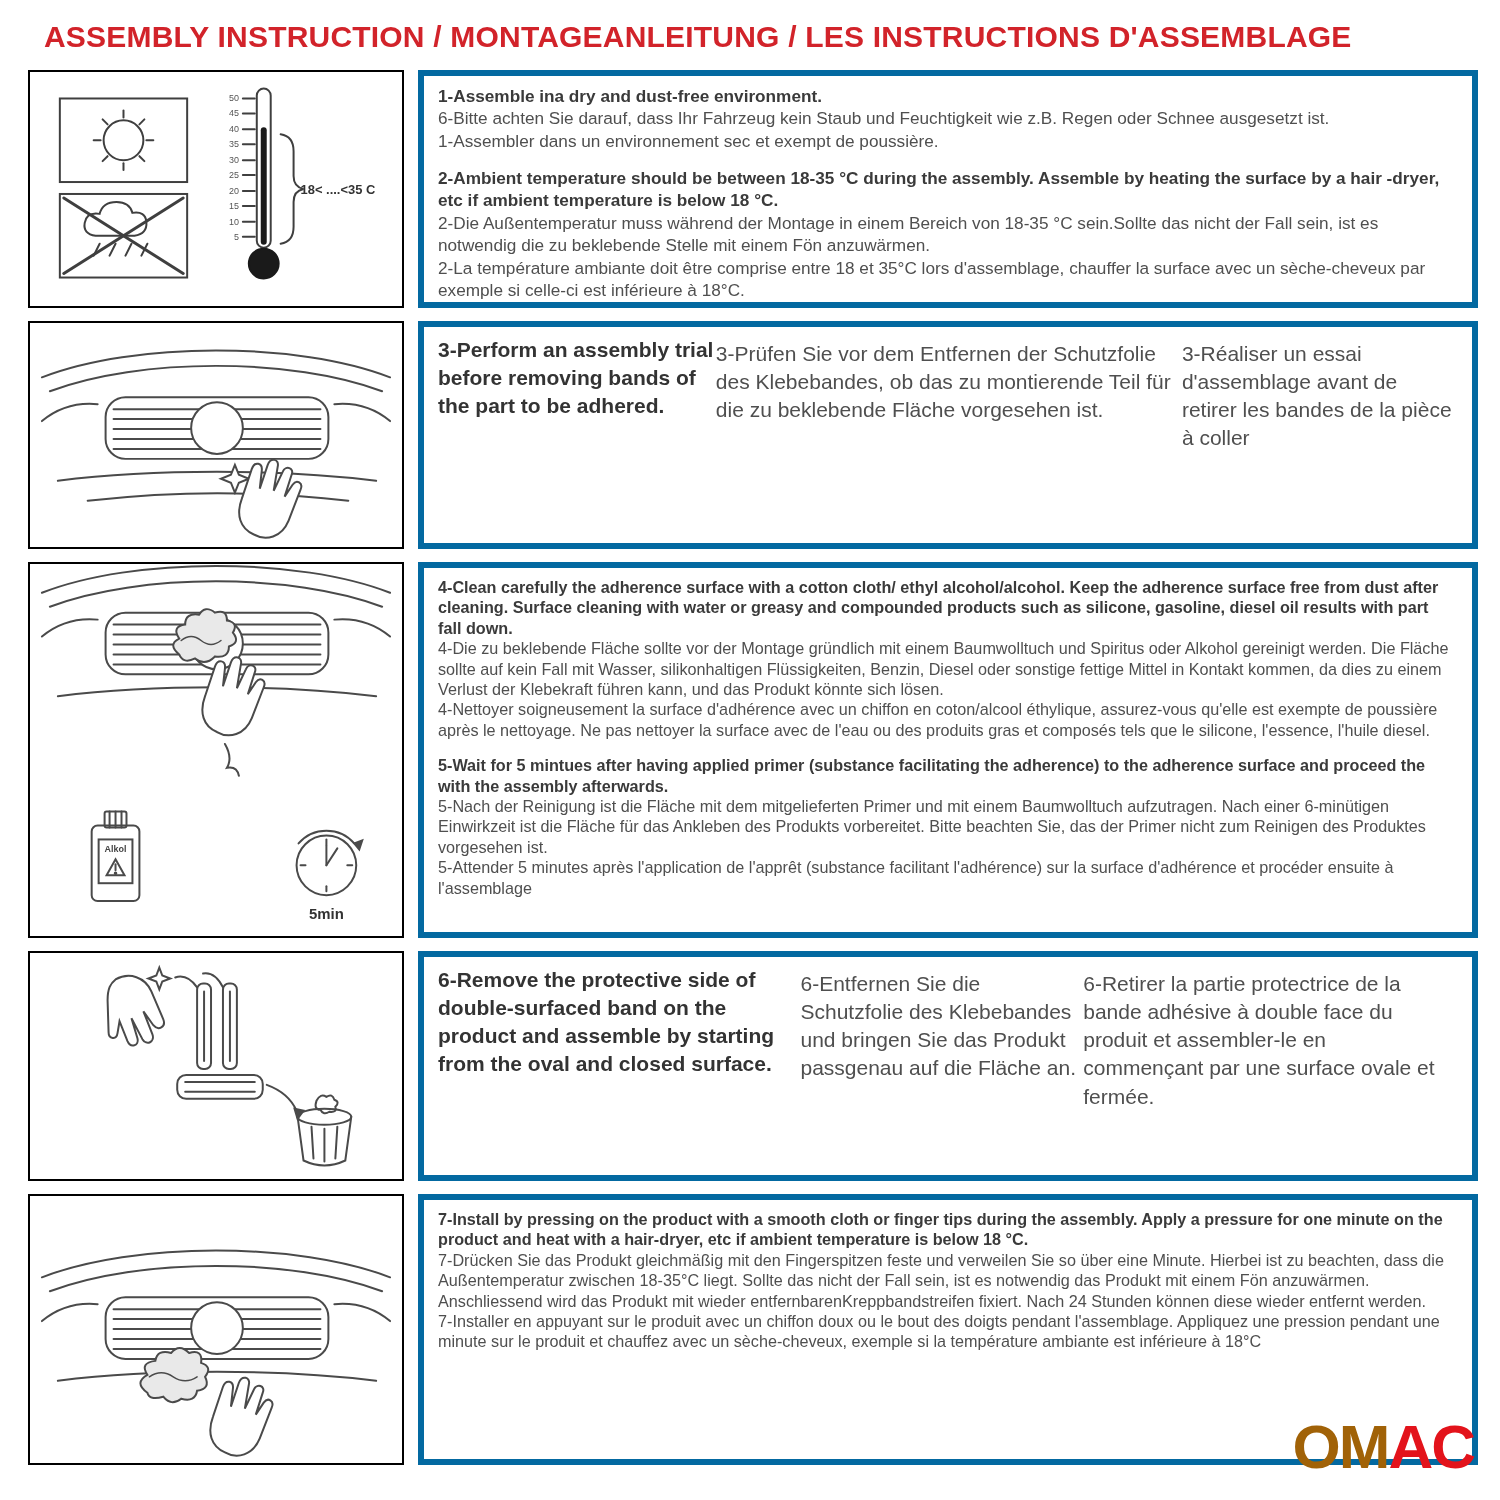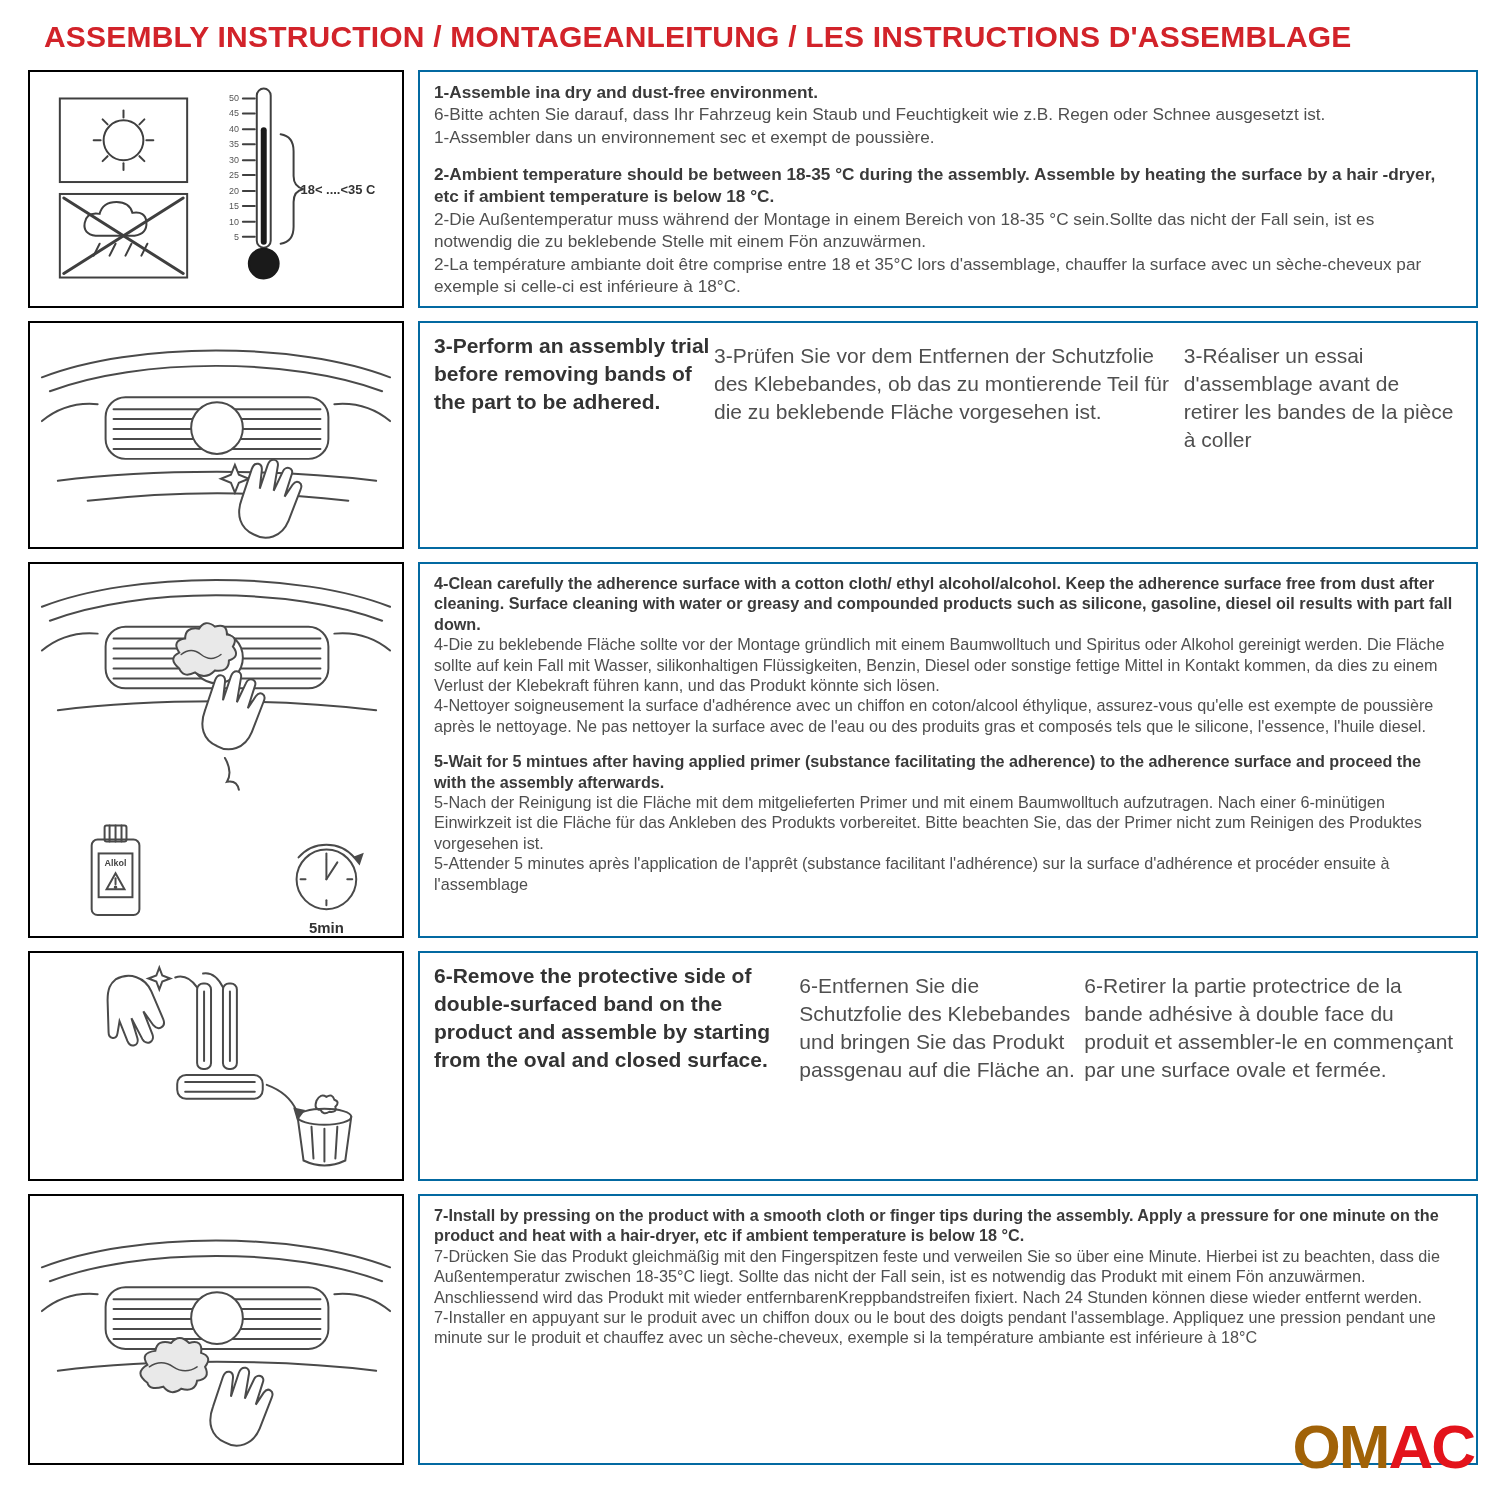--- a/index.html
+++ b/index.html
@@ -1,32 +1,32 @@
 <!DOCTYPE html>
 <html><head>
 <meta charset="utf-8">
 <style>
   html,body{margin:0;padding:0}
   body{width:1500px;height:1500px;background:#ffffff;font-family:"Liberation Sans",sans-serif;color:#4f4f4f}
   .page{position:relative;width:1500px;height:1500px;padding:12px 22px 0 28px;box-sizing:border-box;overflow:hidden}
   .title{color:#d2232a;font-size:30px;font-weight:bold;margin:8px 0 16px 16px;white-space:nowrap;letter-spacing:.2px}
   .row{display:flex;gap:14px;margin-bottom:13px}
-  .fig-box{flex:0 0 376px;border:2px solid #000;background:#fff;display:flex;align-items:center;justify-content:center;overflow:hidden;box-sizing:border-box}
-  .text-box{flex:1;border:2px solid #0369a1;padding:9px 20px 6px 14px;box-sizing:border-box;overflow:hidden}
+  .fig-box{flex:0 0 376px;border:2px solid #000;background:#fff;display:flex;align-items:flex-end;justify-content:center;overflow:hidden;box-sizing:border-box}
+  .text-box{flex:1;border:6px solid #0369a1;padding:9px 20px 6px 14px;box-sizing:border-box;overflow:hidden}
   .center{display:flex;flex-direction:row;justify-content:center}
   .r1 .fig-box,.r1 .text-box{height:238px}
   .r2 .fig-box,.r2 .text-box{height:228px}
   .r3 .fig-box,.r3 .text-box{height:376px}
   .r4 .fig-box,.r4 .text-box{height:230px}
   .r5 .fig-box,.r5 .text-box{height:271px}
   p{margin:0}
   .fs-s1{font-size:17.2px;line-height:1.3}
   .fs-sm{font-size:16.2px;line-height:1.26}
   .fs-lg{font-size:21px;line-height:1.34}
-  .fs-lg p+p{margin-top:10px}
+  .fs-lg p+p{margin-top:4px}
   .b{font-weight:bold;color:#3a3a3a}
   .r2 .b,.r4 .b{color:#333}
   .g{margin-top:15px}
   .logo{position:absolute;right:26px;bottom:22px;font-size:62px;font-weight:bold;letter-spacing:-2px;line-height:1}
   .logo-black{color:#a16207}
   .logo-red{color:#e3131b}
   svg{display:block}
   svg text{stroke:none}
 </style>
 </head>

